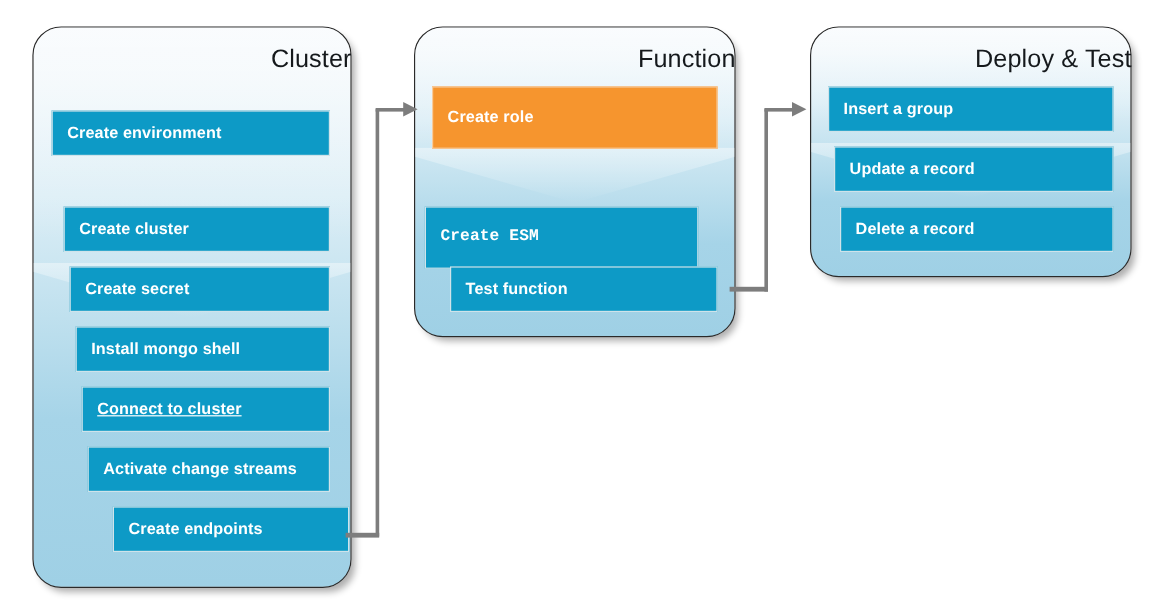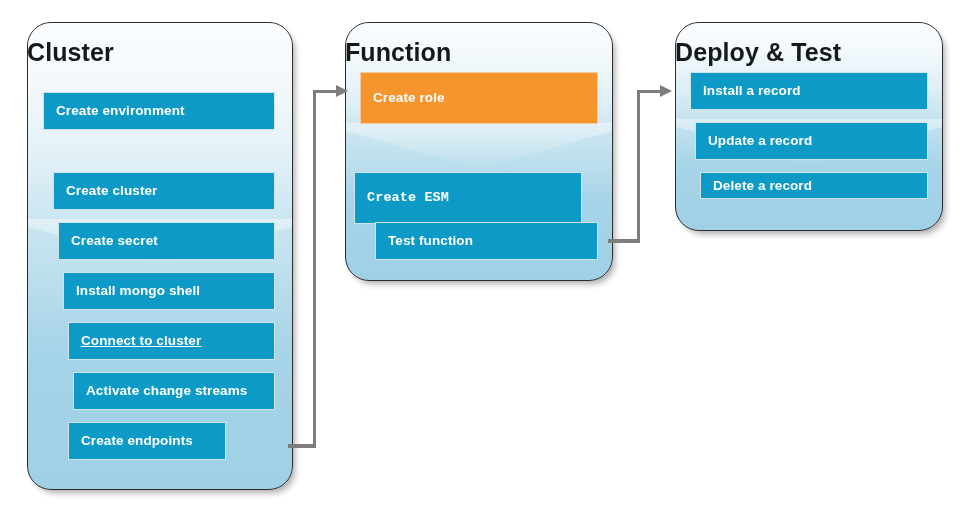--- a/index.html
+++ b/index.html
@@ -52,23 +52,23 @@
     left: 0; right: 0; top: 0;
     height: 38%;
     background: linear-gradient(to bottom, rgba(255,255,255,0.55), rgba(255,255,255,0));
     pointer-events: none;
   }
 
   .panel-title {
     position: absolute;
     left: 0;
     right: 0;
-    text-align: left;
-    font-size: 25px;
-    font-weight: bold;
+    text-align: right;
+    font-size: 21px;
+    font-weight: normal;
     color: #15191c;
     letter-spacing: 0.1px;
     z-index: 4;
   }
 
   
   .step {
     position: absolute;
     box-sizing: border-box;
     background: #0d9ac6;
@@ -114,41 +114,41 @@
     <div class="shine-v" style="top:196px;"></div>
   </div>
   <div class="panel-title" style="left:27px; top:38px; width:266px;">Cluster</div>
 
   <div class="step" style="left:43px; top:72px; width:232px; height:38px;margin-top:20px;">Create environment</div>
   <div class="step" style="left:53px; top:172px; width:222px; height:38px;">Create cluster</div>
   <div class="step" style="left:58px; top:222px; width:217px; height:38px;">Create secret</div>
   <div class="step" style="left:63px; top:272px; width:212px; height:38px;">Install mongo shell</div>
   <div class="step" style="left:68px; top:322px; width:207px; height:38px;text-decoration:underline;">Connect to cluster</div>
   <div class="step" style="left:73px; top:372px; width:202px; height:38px;">Activate change streams</div>
-  <div class="step" style="left:68px; top:422px; width:158px; height:38px;">Create endpoints</div>
+  <div class="step" style="left:94px; top:422px; width:197px; height:38px;">Create endpoints</div>
 
   <div class="panel" style="left:345px; top:22px; width:268px; height:259px;">
     <div class="gloss-top"></div>
     <div class="shine-v" style="top:100px;"></div>
   </div>
   <div class="panel-title" style="left:345px; top:38px; width:268px;">Function</div>
 
   <div class="step accent" style="left:360px; top:72px; width:238px; height:52px;">Create role</div>
   <div class="step" style="left:354px; top:172px; width:228px; height:52px;font-family:Liberation Mono, monospace;">Create ESM</div>
   <div class="step" style="left:375px; top:222px; width:223px; height:38px;">Test function</div>
 
   <div class="panel" style="left:675px; top:22px; width:268px; height:209px;">
     <div class="gloss-top"></div>
     <div class="shine-v" style="top:96px;"></div>
   </div>
   <div class="panel-title" style="left:675px; top:38px; width:268px;">Deploy &amp; Test</div>
 
-  <div class="step" style="left:690px; top:72px; width:238px; height:38px;">Install a record</div>
+  <div class="step" style="left:690px; top:72px; width:238px; height:38px;">Insert a group</div>
   <div class="step" style="left:695px; top:122px; width:233px; height:38px;">Update a record</div>
-  <div class="step" style="left:700px; top:172px; width:228px; height:27px;">Delete a record</div>
+  <div class="step" style="left:700px; top:172px; width:228px; height:38px;">Delete a record</div>
 
   <div class="conn" style="left:288px; top:444px; width:28px; height:3.5px;"></div>
   <div class="conn" style="left:312.5px; top:91px; width:3.5px; height:356px;"></div>
   <div class="conn" style="left:312.5px; top:89.5px; width:30px; height:3.5px;"></div>
   <div class="arrow-head" style="left:336px; top:84.8px;"></div>
 
   <div class="conn" style="left:608px; top:239px; width:32px; height:3.5px;"></div>
   <div class="conn" style="left:636.5px; top:91px; width:3.5px; height:151.5px;"></div>
   <div class="conn" style="left:636.5px; top:89.5px; width:30px; height:3.5px;"></div>
   <div class="arrow-head" style="left:660px; top:84.8px;"></div>

